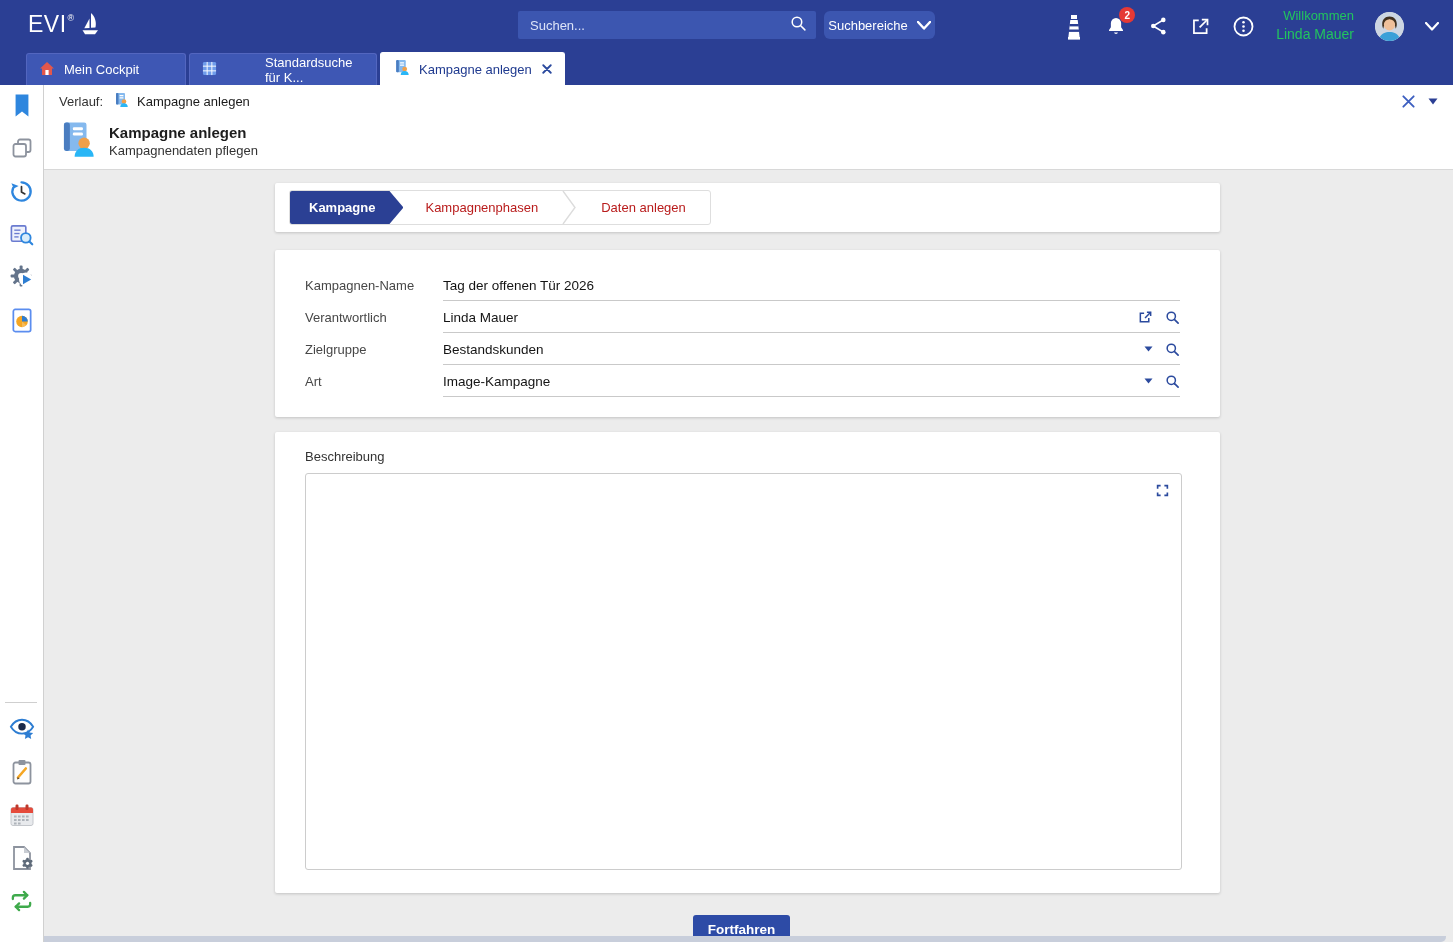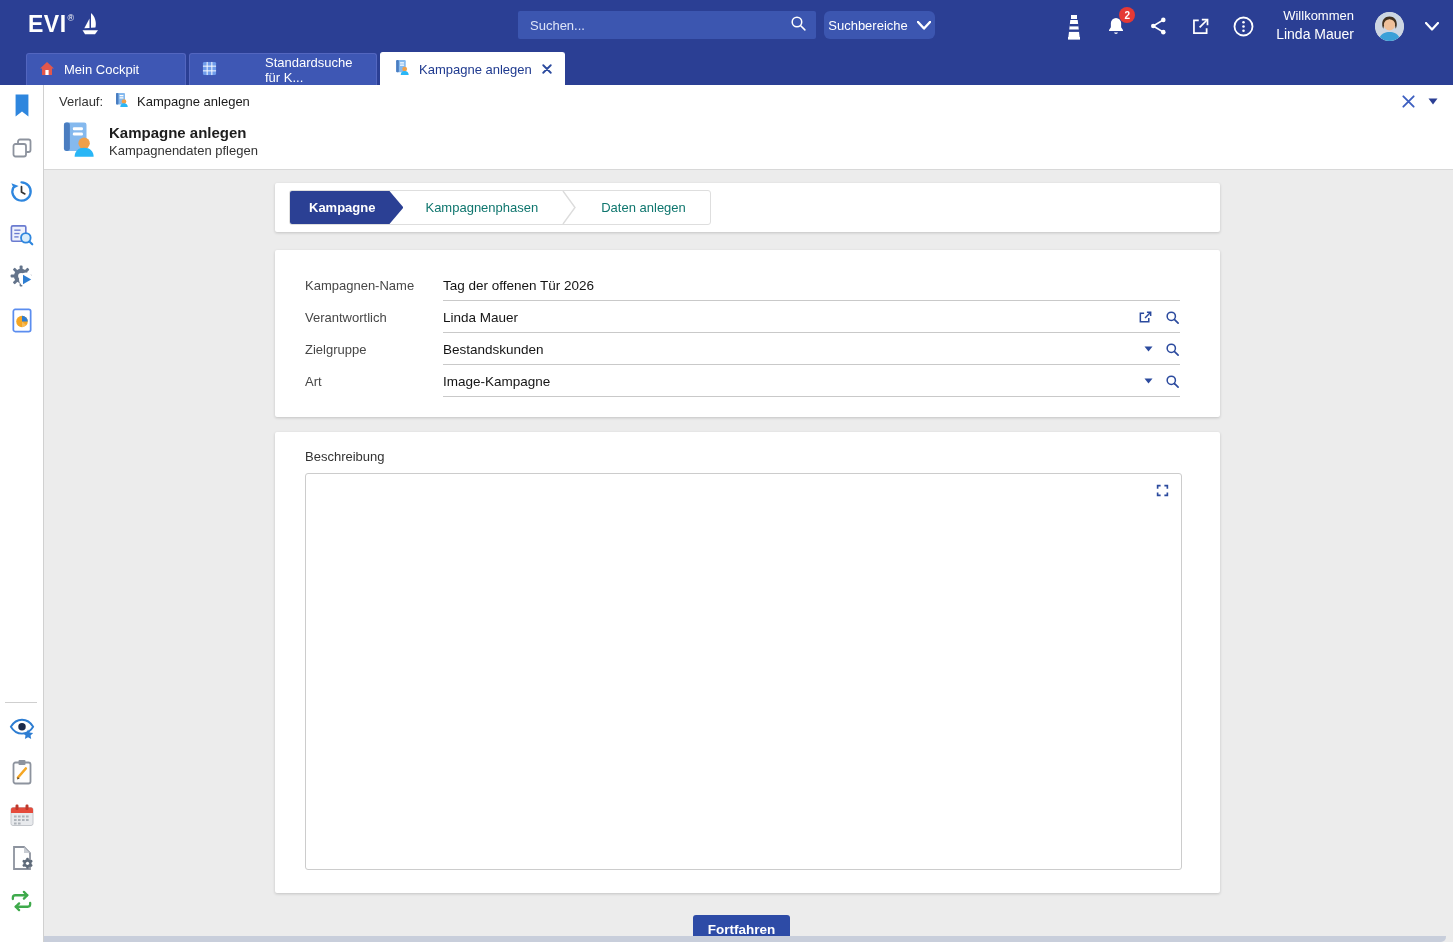--- a/index.html
+++ b/index.html
@@ -2,31 +2,31 @@
 <html><head>
 <meta charset="utf-8">
 <style>
   * { margin:0; padding:0; box-sizing:border-box; }
   html,body { width:1453px; height:942px; font-family:"Liberation Sans", sans-serif; }
   .app { position:relative; width:1453px; height:942px; background:#ececec; overflow:hidden; }
 
   
   .topbar { position:absolute; left:0; top:0; width:100%; height:52px; background:#2b3f94; z-index:5; }
   .logo { position:absolute; left:28px; top:11px; display:flex; align-items:flex-start; color:#fff; }
-  .logo-text { font-size:23px; font-weight:bold; letter-spacing:.5px; }
+  .logo-text { font-size:23px; font-weight:normal; letter-spacing:.5px; }
   .logo-reg { font-size:9px; margin:2px 1px 0 1px; }
   .search-box { position:absolute; left:518px; top:11px; width:298px; height:28px; background:#3c56b0; display:flex; align-items:center; border-radius:2px;gap:31px; }
   .search-input { flex:1; background:transparent; border:none; outline:none; color:#fff; font-size:13px; padding:0 8px 0 12px; font-family:inherit; }
   .search-input::placeholder { color:#dde4f8; opacity:1; }
   .search-box .mag { margin-right:9px; }
   .scope-btn { position:absolute; left:824px; top:11px; width:111px; height:28px; background:#3c56b0; border:none; border-radius:6px; color:#fff; font-size:13px; font-family:inherit; display:flex; align-items:center; justify-content:center; gap:9px; cursor:pointer; }
   .top-icons { position:absolute; right:14px; top:0; height:52px; display:flex; align-items:center; gap:21px; }
   .tico { position:relative; display:flex; align-items:center; cursor:pointer; }
   .badge { position:absolute; top:-7px; right:-8px; min-width:16px; height:16px; border-radius:8px; background:#e53935; color:#fff; font-size:10px; font-weight:bold; display:flex; align-items:center; justify-content:center; padding:0 3px; }
-  .welcome { text-align:right; color:#ffffff; line-height:1.3; cursor:default; }
+  .welcome { text-align:right; color:#22c55e; line-height:1.3; cursor:default; }
   .welcome .l1 { font-size:13px; }
   .welcome .l2 { font-size:14px; }
   .avatar { width:29px; height:29px; border-radius:50%; overflow:hidden; background:#cfd8e3; cursor:pointer; }
 
   
   .tabrow { position:absolute; left:0; top:52px; width:100%; height:33px; background:#2b3f94; display:flex; align-items:flex-end; padding-left:26px; z-index:5; }
   .tab { height:32px; display:flex; align-items:center; gap:9px; padding:0 12px; margin-right:3px; background:#3e57b4; border:1px solid #5366bf; border-bottom:none; border-radius:3px 3px 0 0; color:#fff; font-size:13px; cursor:pointer; }
   .tab .close { margin-left:auto; display:flex; }
   .tab.t1 { width:160px; }
   .tab.t2 { width:188px;gap:48px; }
@@ -48,21 +48,21 @@
   .history-right { margin-left:auto; display:flex; align-items:center; gap:12px; }
   .page-head { height:52px; background:#fff; border-bottom:1px solid #d8d8d8; display:flex; align-items:center; gap:13px; padding:0 14px 6px; }
   .page-title { font-size:15px; font-weight:bold; color:#1d1d1d; line-height:1.35; }
   .page-sub { font-size:13px; color:#333; }
 
   .card { width:945px; margin-left:231px; background:#fff; border-radius:2px; box-shadow:0 1px 3px rgba(0,0,0,.18); }
 
   
   .wizard-card { margin-top:13px; height:49px; padding:7px 14px; display:flex; align-items:center; }
   .steps { display:flex; align-items:stretch; height:35px; border:1px solid #dedede; border-radius:3px; background:#fff; overflow:hidden; }
-  .step { display:flex; align-items:center; font-size:13px; color:#0f766e; cursor:pointer; }
+  .step { display:flex; align-items:center; font-size:13px; color:#b91c1c; cursor:pointer; }
   .step.active { background:#2b4094; color:#fff; font-weight:bold; padding:0 28px 0 19px; clip-path:polygon(0 0, calc(100% - 14px) 0, 100% 50%, calc(100% - 14px) 100%, 0 100%); margin-right:-8px; z-index:2; }
   .step.plain { padding:0 24px; }
   .sep { display:flex; align-items:center; }
 
   
   .form-card { margin-top:18px; height:167px; padding:20px 40px 0 30px; }
   .frow { display:flex; align-items:stretch; height:31px; margin-bottom:1px; }
   .flabel { width:138px; font-size:13px; color:#474747; display:flex; align-items:center; }
   .fvalue { flex:1; display:flex; align-items:center; border-bottom:1px solid #c9c9c9; gap:12px; }
   .fvalue input { flex:1; border:none; outline:none; font-size:13.5px; color:#141414; font-family:inherit; background:transparent; padding:0; }

